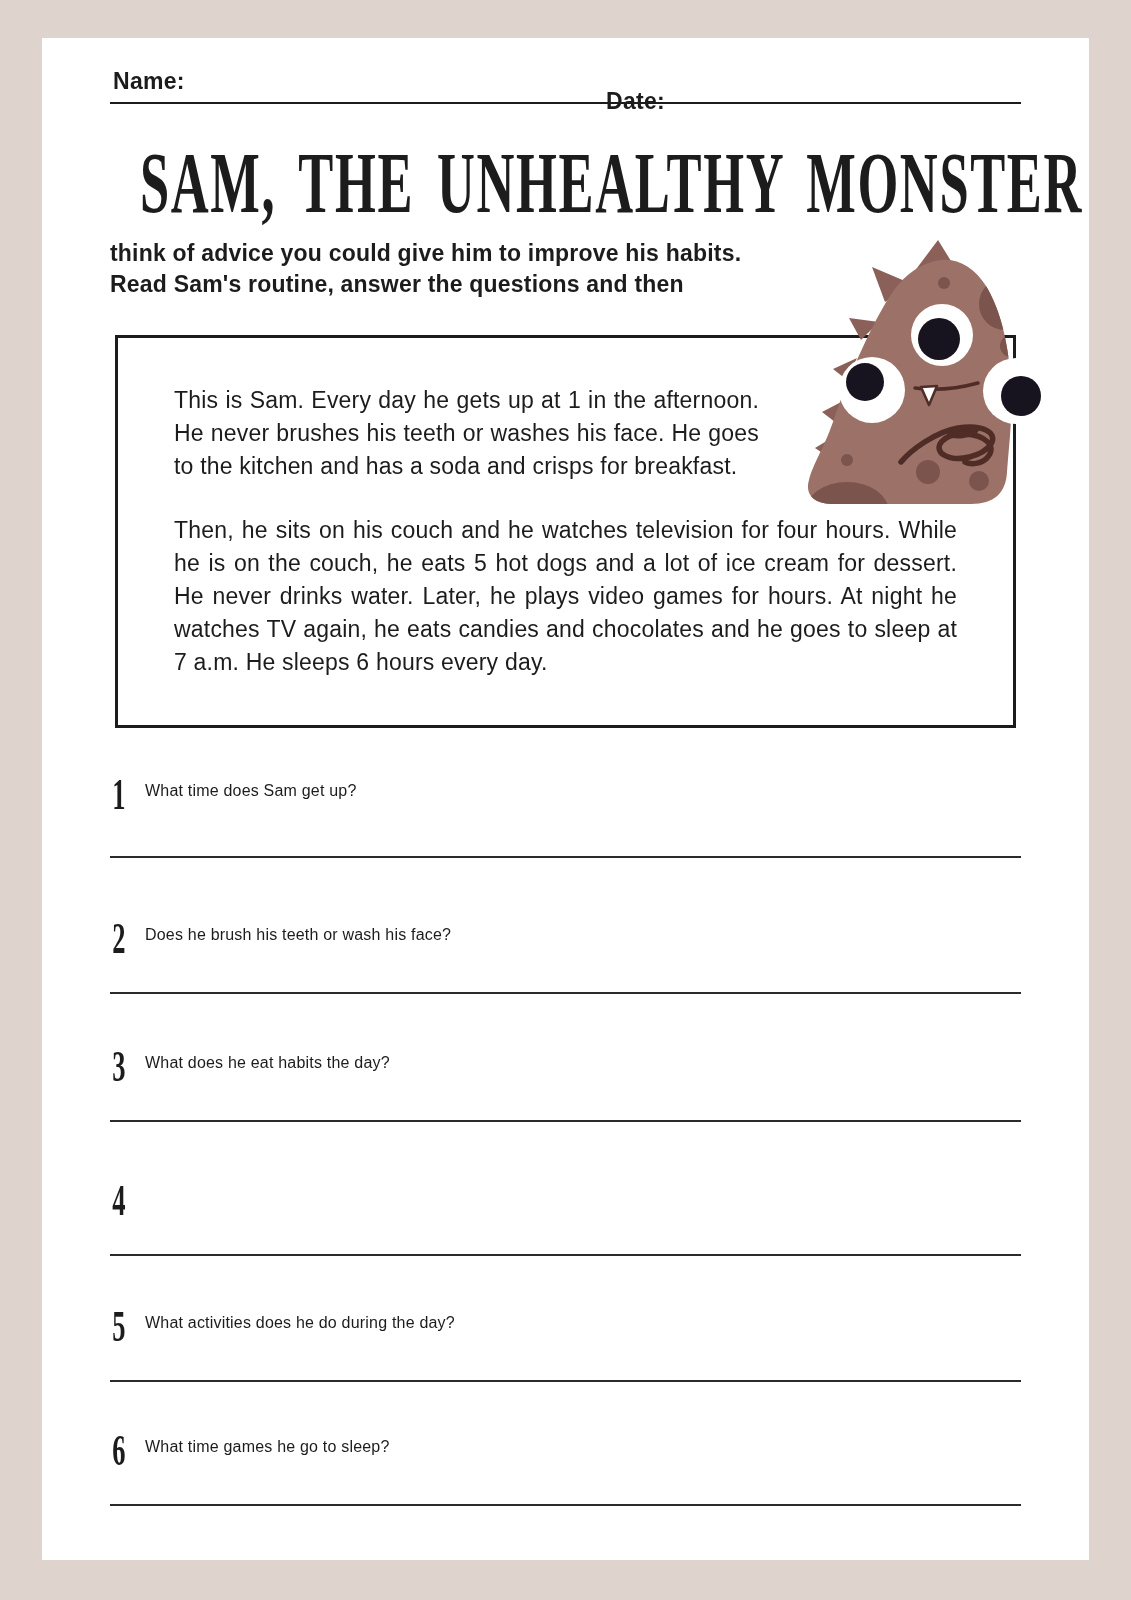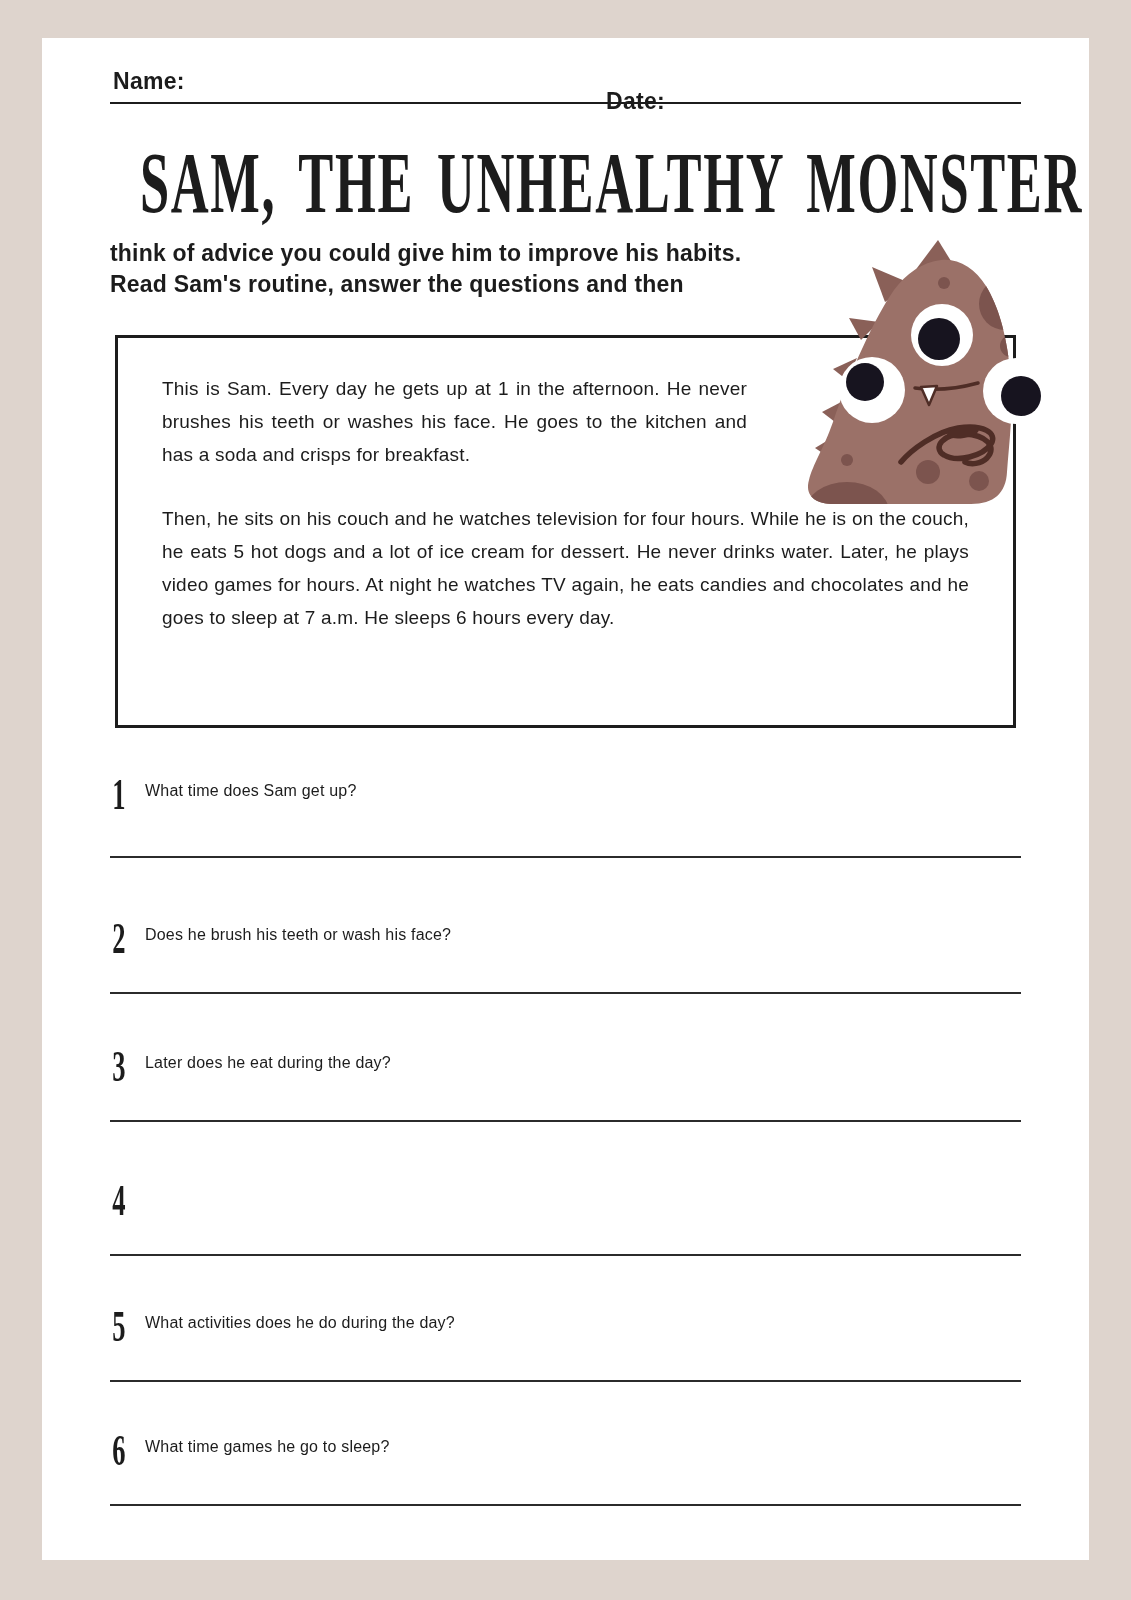--- a/index.html
+++ b/index.html
@@ -27,21 +27,21 @@
     transform:scale(0.82,1.35); transform-origin:left top;
   }
   
   .instructions { position:absolute; left:68px; top:200px; font-size:23px; font-weight:bold; line-height:31px; letter-spacing:0.2px; }
   
   .passage-box {
     position:absolute; left:73px; top:297px; width:901px; height:393px;
     border:3px solid #1c1c1c; box-sizing:border-box;
     padding:30px 40px 0 40px; z-index:1;
   }
-  .passage-box p { margin:4px; font-size:19px; line-height:33px; text-align:justify; letter-spacing:0.2px; }
+  .passage-box p { margin:16px; font-size:23px; line-height:33px; text-align:justify; letter-spacing:0.2px; }
   .para1 { width:585px; }
   .para2 { margin-top:31px !important; }
   
   .monster { position:absolute; left:753px; top:184px; width:260px; height:285px; z-index:2; }
   
   .qblock { position:absolute; left:68px; right:68px; }
   .qblock.q0 { top:734px; } .qblock.q1 { top:878px; } .qblock.q2 { top:1006px; }
   .qblock.q3 { top:1140px; } .qblock.q4 { top:1266px; } .qblock.q5 { top:1390px; }
   .qrow { display:flex; align-items:flex-start; gap:17px; }
   .qnum {
@@ -145,21 +145,21 @@
       <div class="qrow">
         <span class="qnum">2</span>
         <span class="qtext">Does he brush his teeth or wash his face?</span>
       </div>
       <div class="answer-line"></div>
     </div>
 
     <div class="qblock q2">
       <div class="qrow">
         <span class="qnum">3</span>
-        <span class="qtext">Later does he eat during the day?</span>
+        <span class="qtext">What does he eat habits the day?</span>
       </div>
       <div class="answer-line"></div>
     </div>
 
     <div class="qblock q3">
       <div class="qrow">
         <span class="qnum">4</span>
       </div>
       <div class="answer-line"></div>
     </div>

